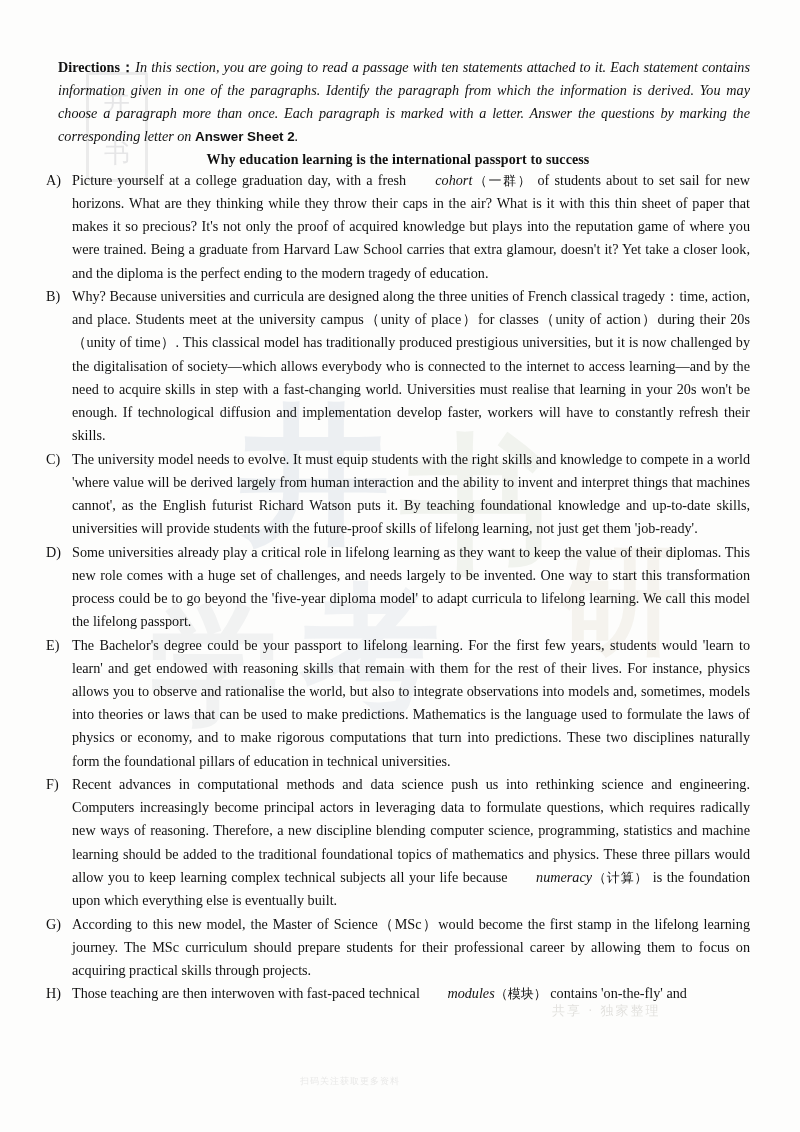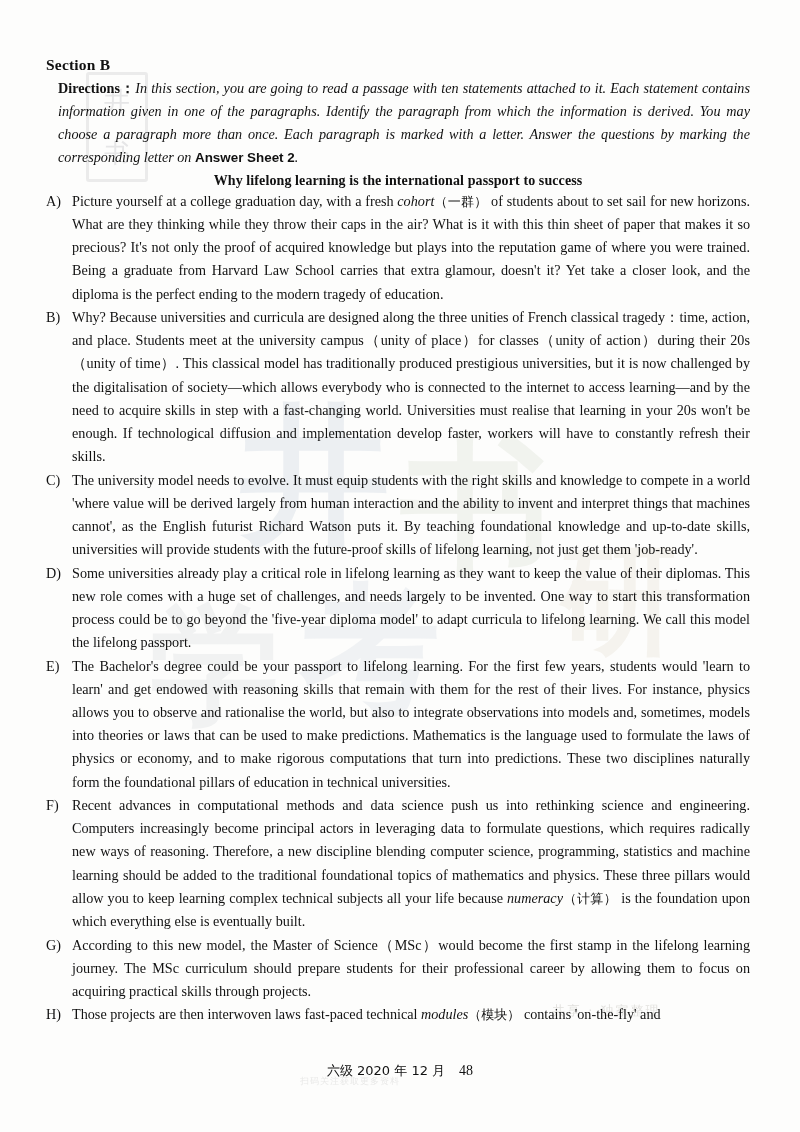--- a/index.html
+++ b/index.html
@@ -135,21 +135,21 @@
     flex: 0 0 24px;
     width: 24px;
     text-align: left;
     padding-right: 2px;
   }
   .para-body {
     flex: 1 1 auto;
     text-align: justify;
     text-justify: inter-word;
   }
-  .para-body i { font-style: italic; }
+  .para-body i { font-style: italic; margin-left: 24px; }
   .cn { font-family: "DejaVu Sans", sans-serif; font-size: 13px; }
 
   .footer {
     position: absolute;
     left: 0;
     right: 0;
     top: 1062px;
     text-align: center;
     font-size: 14px;
     z-index: 2;
@@ -171,25 +171,24 @@
     <div class="wm-big wm-b2">书</div>
     <div class="wm-big wm-b3">考</div>
     <div class="wm-big wm-b4">学</div>
     <div class="wm-big wm-b5">研</div>
     <div class="wm-small">共享 · 独家整理</div>
     <div class="wm-faint-line">扫码关注获取更多资料</div>
   </div>
 
   <div class="content">
 
-    <h1 class="section-heading">Section B</h1>
 
     <p class="directions"><span class="lead">Directions：</span><span>In this section, you are going to read a passage with ten statements attached to it. Each statement contains information given in one of the paragraphs. Identify the paragraph from which the information is derived. You may choose a paragraph more than once. Each paragraph is marked with a letter. Answer the questions by marking the corresponding letter on </span><span class="sheet">Answer Sheet 2</span><span>.</span></p>
 
-    <div class="passage-title">Why lifelong learning is the international passport to success</div>
+    <div class="passage-title">Why education learning is the international passport to success</div>
 
     <div class="para">
       <span class="para-letter">A)</span>
       <span class="para-body"><span>Picture yourself at a college graduation day, with a fresh </span><i>cohort</i><span class="cn">（一群）</span><span> of students about to set sail for new horizons. What are they thinking while they throw their caps in the air? What is it with this thin sheet of paper that makes it so precious? It's not only the proof of acquired knowledge but plays into the reputation game of where you were trained. Being a graduate from Harvard Law School carries that extra glamour, doesn't it? Yet take a closer look, and the diploma is the perfect ending to the modern tragedy of education.</span></span>
     </div>
 
     <div class="para">
       <span class="para-letter">B)</span>
       <span class="para-body"><span>Why? Because universities and curricula are designed along the three unities of French classical tragedy：time, action, and place. Students meet at the university campus（unity of place）for classes（unity of action）during their 20s（unity of time）. This classical model has traditionally produced prestigious universities, but it is now challenged by the digitalisation of society—which allows everybody who is connected to the internet to access learning—and by the need to acquire skills in step with a fast-changing world. Universities must realise that learning in your 20s won't be enough. If technological diffusion and implementation develop faster, workers will have to constantly refresh their skills.</span></span>
     </div>
@@ -214,22 +213,19 @@
       <span class="para-body"><span>Recent advances in computational methods and data science push us into rethinking science and engineering. Computers increasingly become principal actors in leveraging data to formulate questions, which requires radically new ways of reasoning. Therefore, a new discipline blending computer science, programming, statistics and machine learning should be added to the traditional foundational topics of mathematics and physics. These three pillars would allow you to keep learning complex technical subjects all your life because </span><i>numeracy</i><span class="cn">（计算）</span><span> is the foundation upon which everything else is eventually built.</span></span>
     </div>
 
     <div class="para">
       <span class="para-letter">G)</span>
       <span class="para-body"><span>According to this new model, the Master of Science（MSc）would become the first stamp in the lifelong learning journey. The MSc curriculum should prepare students for their professional career by allowing them to focus on acquiring practical skills through projects.</span></span>
     </div>
 
     <div class="para">
       <span class="para-letter">H)</span>
-      <span class="para-body"><span>Those projects are then interwoven laws fast-paced technical </span><i>modules</i><span class="cn">（模块）</span><span> contains 'on-the-fly' and</span></span>
+      <span class="para-body"><span>Those teaching are then interwoven with fast-paced technical </span><i>modules</i><span class="cn">（模块）</span><span> contains 'on-the-fly' and</span></span>
     </div>
 
   </div>
 
-  <div class="footer">
-    <span class="cnf">六级 2020 年 12 月</span><span class="pg">48</span>
-  </div>
 
 </div>
 
 </body></html>

